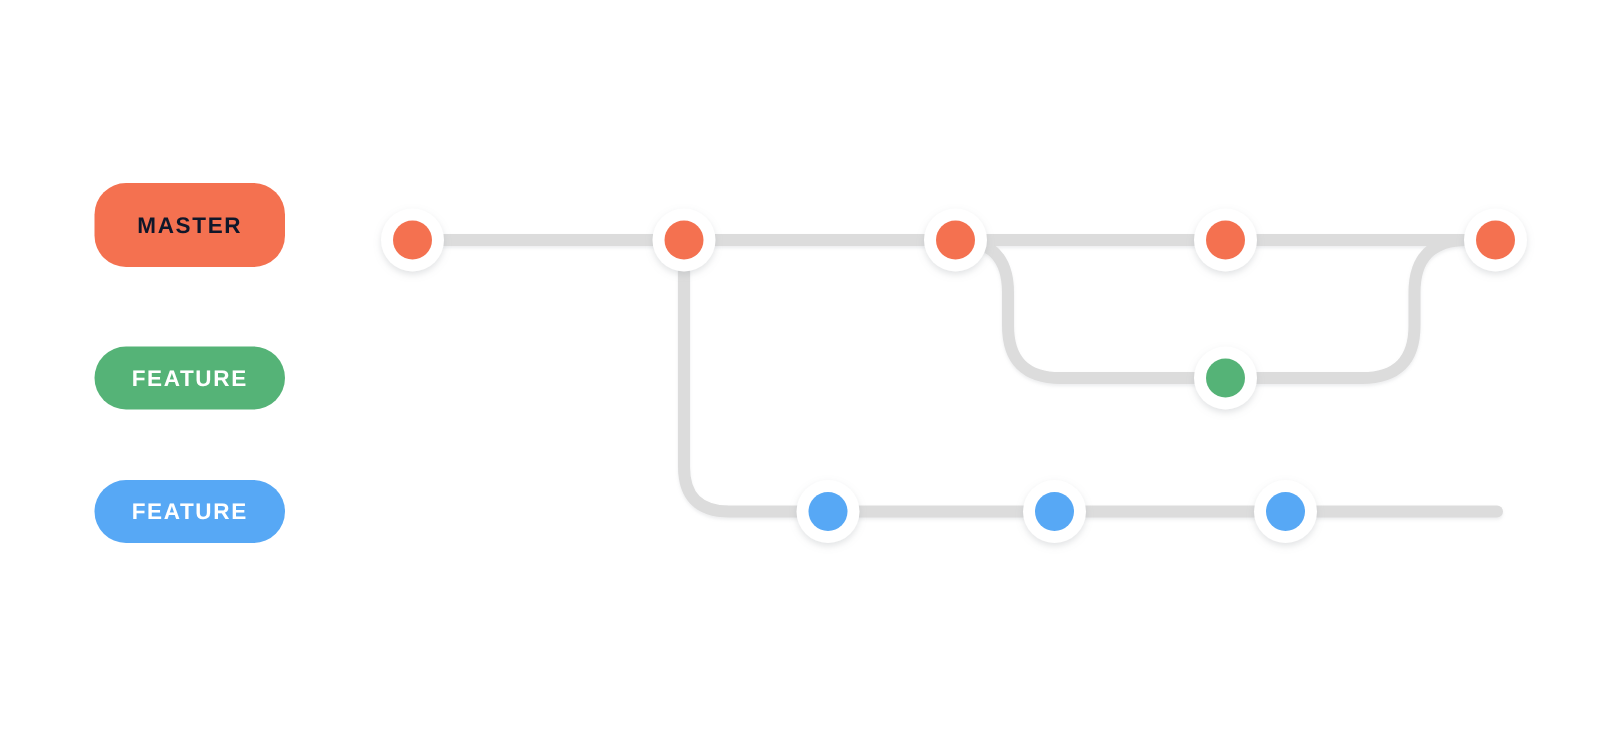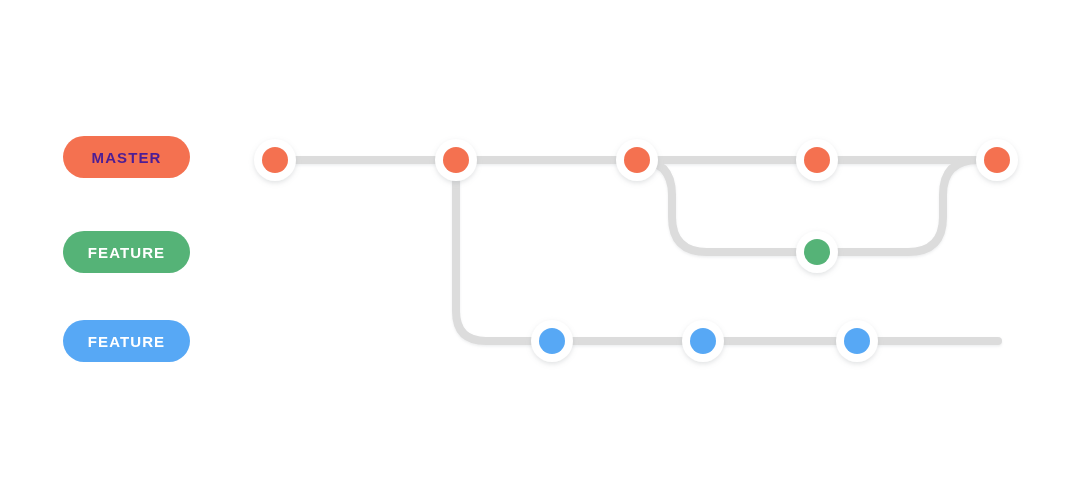--- a/index.html
+++ b/index.html
@@ -59,21 +59,21 @@
   }
   .node-core {
     stroke: none;
   }
 </style>
 </head>
 <body>
 
 <div id="diagram-root">
 
-  <div class="branch-label" id="pill-master" style="left: 63px; top: 136px; width: 127px; height: 42px; border-radius: 21px; background: rgb(244, 113, 80); color: #4c1d95;">
+  <div class="branch-label" id="pill-master" style="left: 63px; top: 122px; width: 127px; height: 56px; border-radius: 21px; background: rgb(244, 113, 80); color: #0f172a;">
     <span>MASTER</span>
   </div>
 
   <div class="branch-label" id="pill-feature-green" style="left: 63px; top: 231px; width: 127px; height: 42px; border-radius: 21px; background: rgb(85, 179, 119); color: rgb(255, 255, 255);">
     <span>FEATURE</span>
   </div>
 
   <div class="branch-label" id="pill-feature-blue" style="left: 63px; top: 320px; width: 127px; height: 42px; border-radius: 21px; background: rgb(87, 168, 245); color: rgb(255, 255, 255);">
     <span>FEATURE</span>
   </div>

